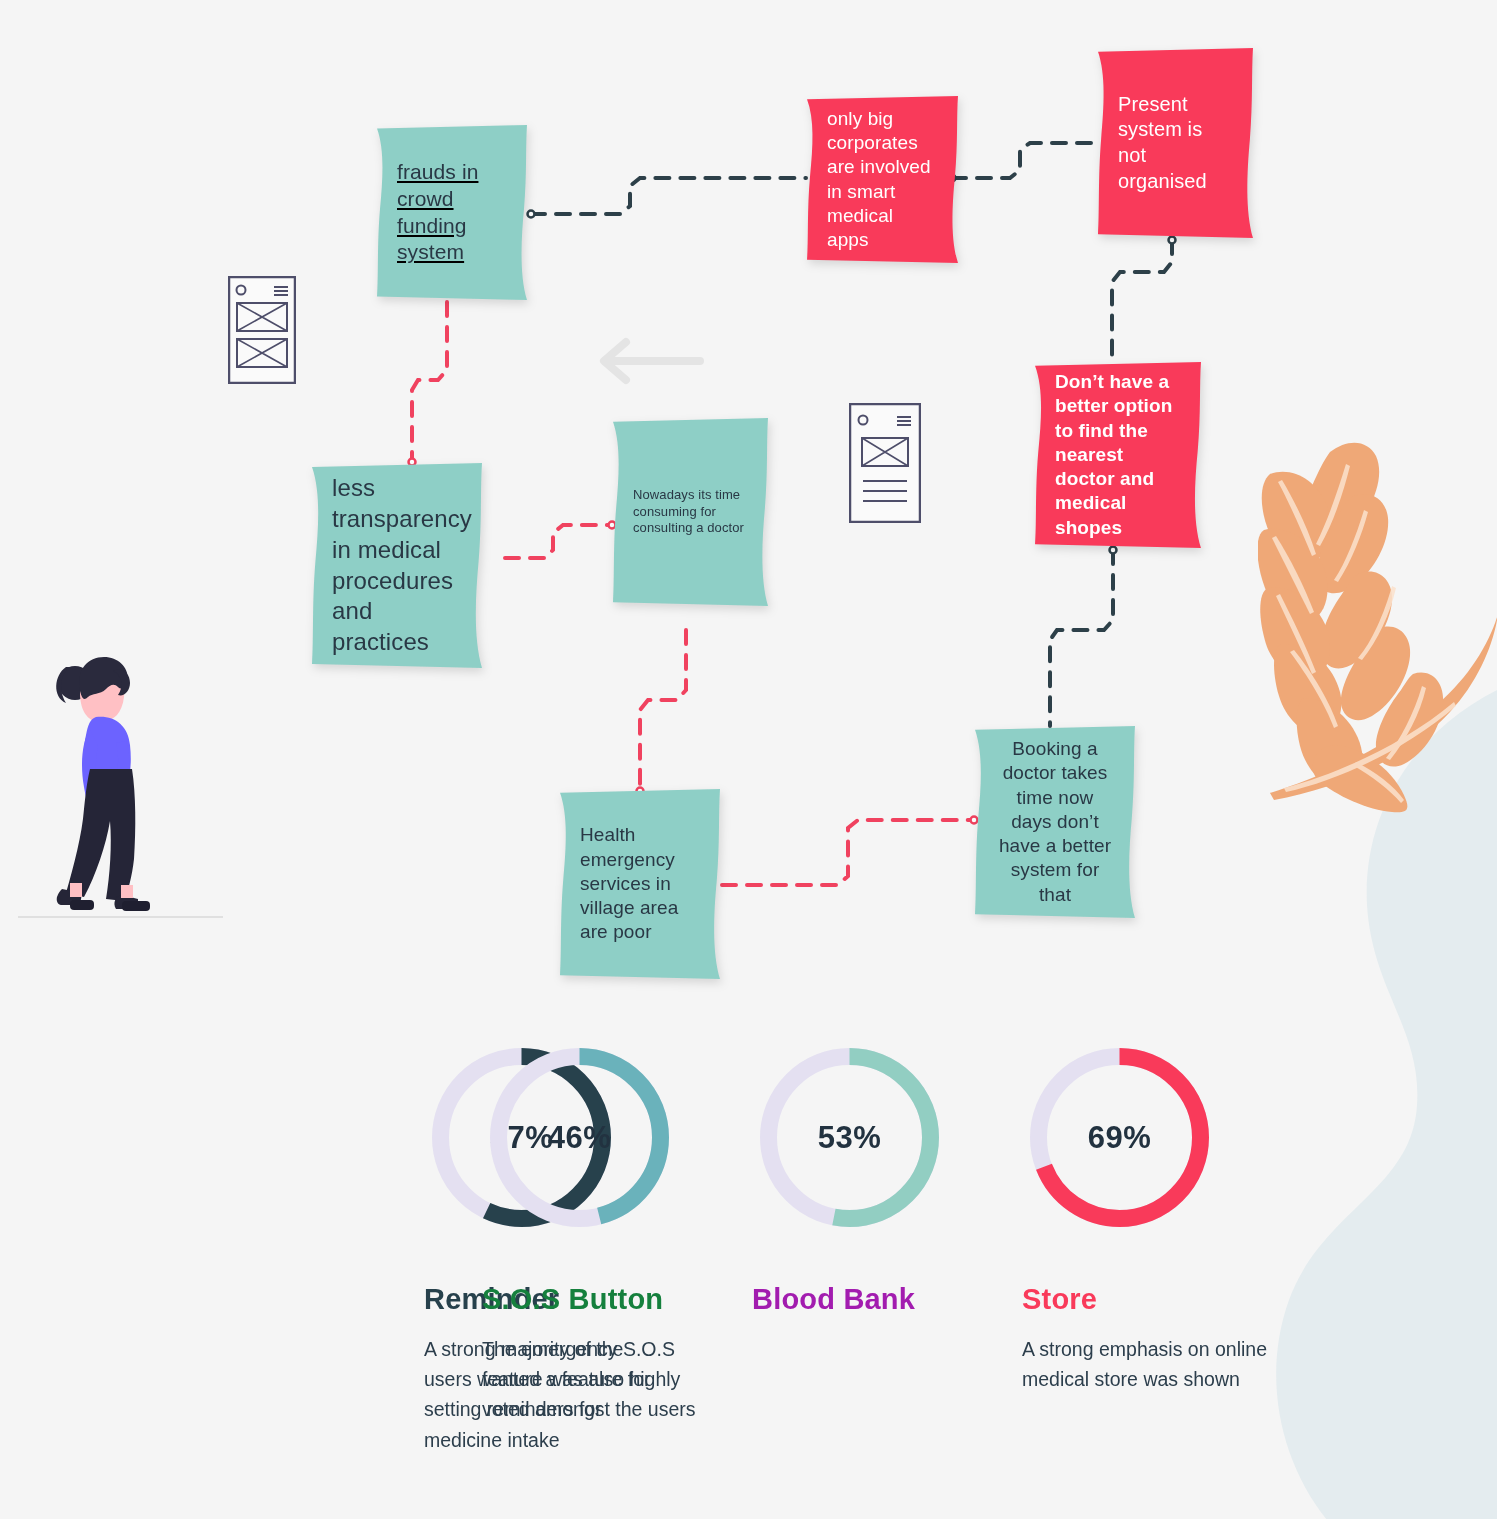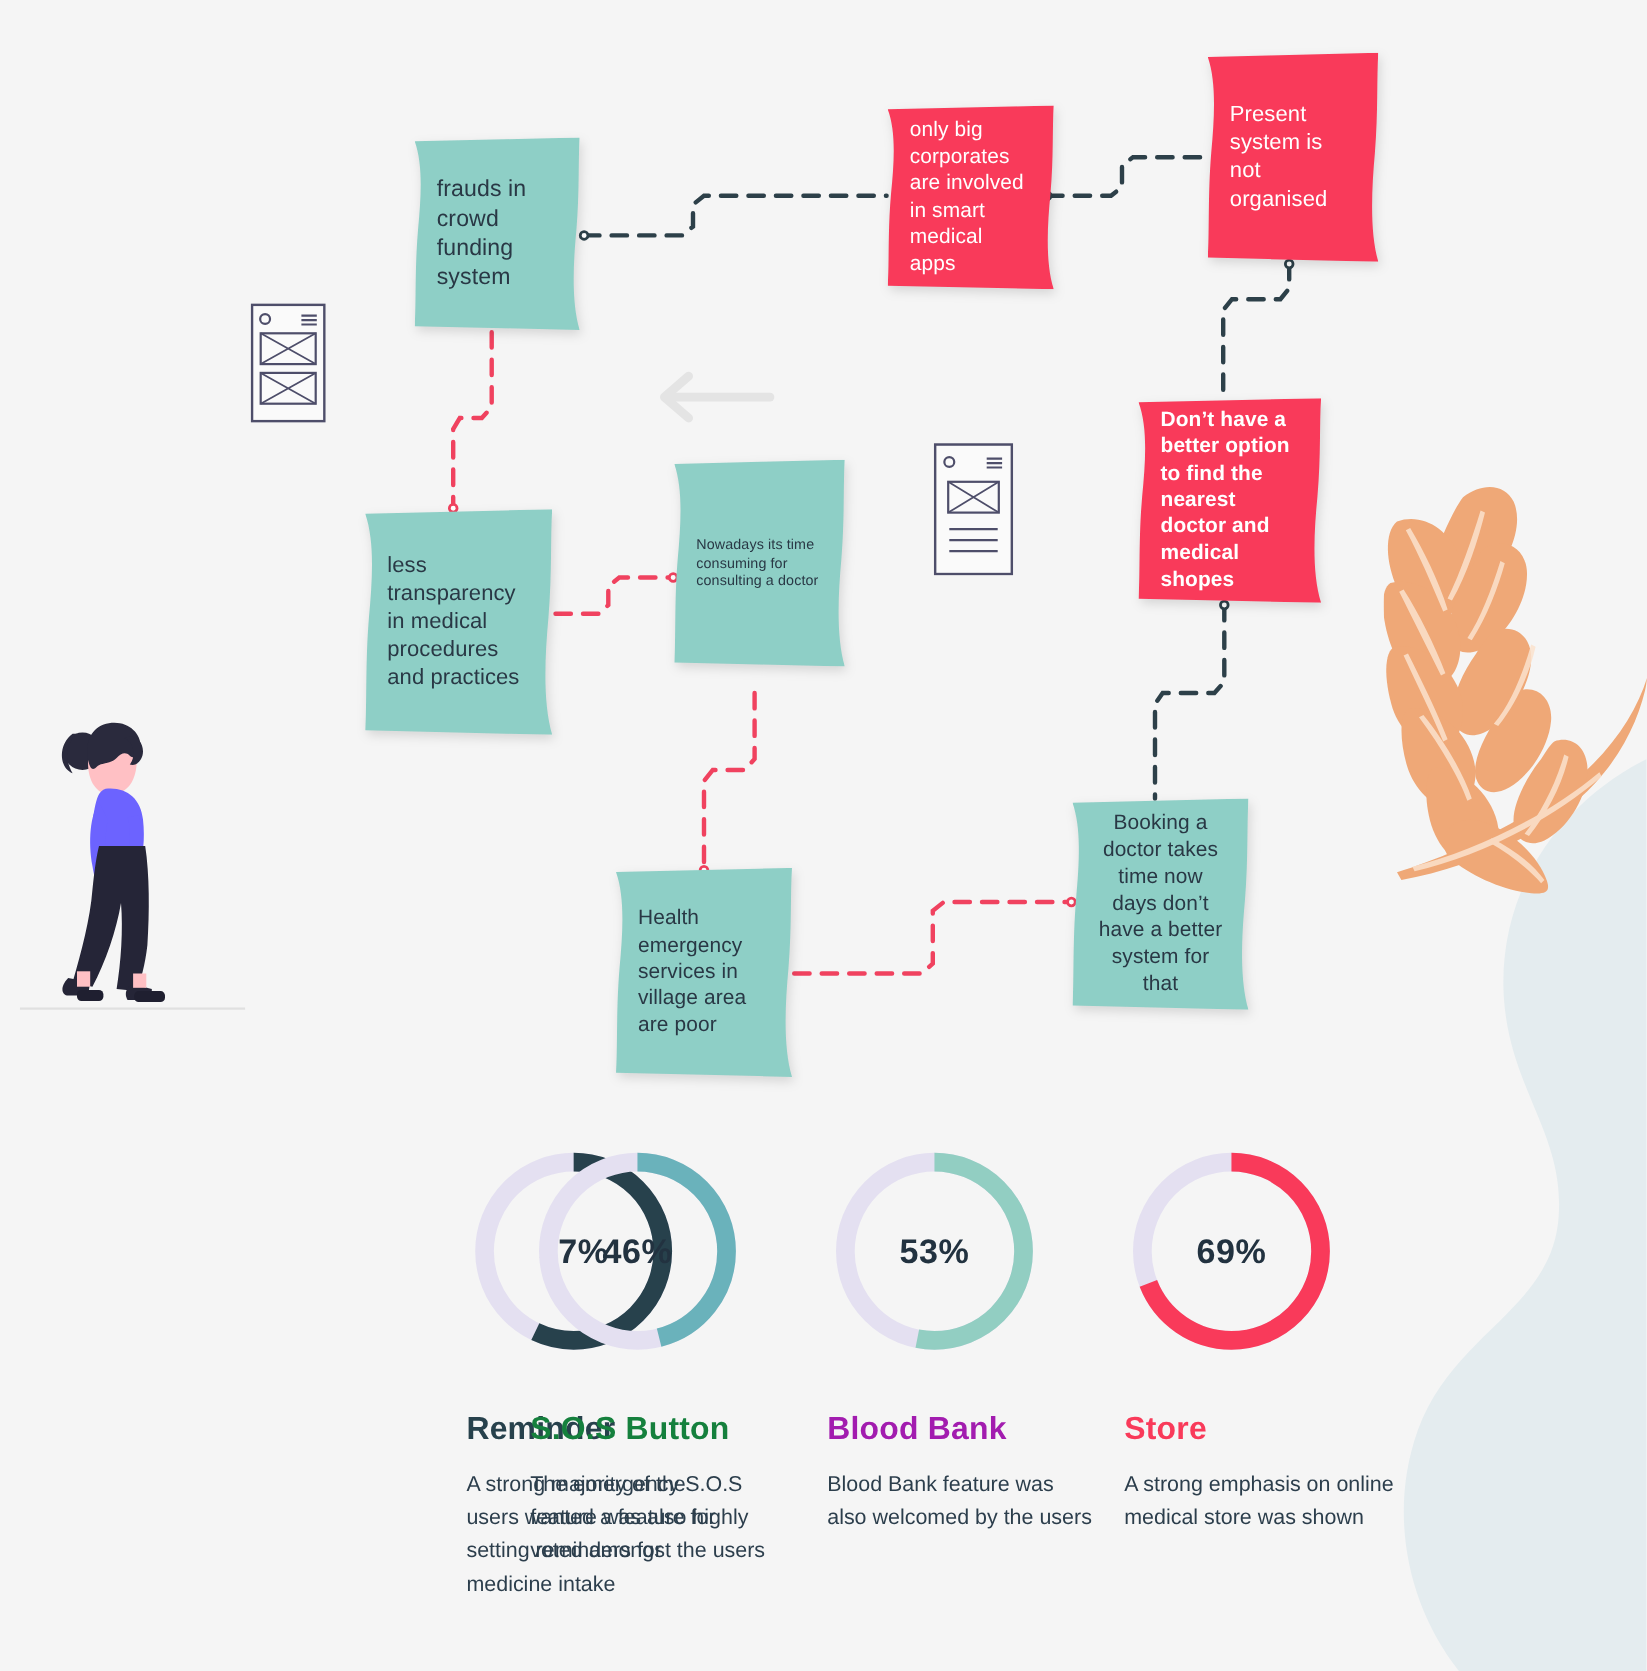--- a/index.html
+++ b/index.html
@@ -195,39 +195,39 @@
     </g>
     <g fill="#ffffff" stroke="#f0425f" stroke-width="2.5">
       <circle cx="412" cy="462" r="3.5"></circle>
       <circle cx="612" cy="525" r="3.5"></circle>
       <circle cx="640" cy="791" r="3.5"></circle>
       <circle cx="974" cy="820" r="3.5"></circle>
     </g>
   </svg>
 
   <div id="notes-layer">
-      <div class="note teal" style="left: 377px; top: 125px; width: 150px; height: 175px; font-size: 21px;">
+      <div class="note teal" style="left: 377px; top: 125px; width: 150px; height: 175px; font-size: 21px; text-decoration: underline;">
         <svg class="note-bg" viewBox="0 0 100 100" preserveAspectRatio="none">
           <path d="M0 2 C5 14 4 30 2 48 C0 68 1 86 0 98 L100 100 C95 86 96 66 98 48 C100 28 99 12 100 0 Z" fill="#8ecfc6"></path>
         </svg>
         <div class="note-text" style="text-align: left;">frauds in crowd funding system</div>
       </div>
       <div class="note red" style="left: 807px; top: 96px; width: 151px; height: 167px; font-size: 19px;">
         <svg class="note-bg" viewBox="0 0 100 100" preserveAspectRatio="none">
           <path d="M0 2 C5 14 4 30 2 48 C0 68 1 86 0 98 L100 100 C95 86 96 66 98 48 C100 28 99 12 100 0 Z" fill="#f93a5a"></path>
         </svg>
         <div class="note-text" style="text-align: left;">only big corporates are involved in smart medical apps</div>
       </div>
       <div class="note red" style="left: 1098px; top: 48px; width: 155px; height: 190px; font-size: 20px; justify-content: flex-end;">
         <svg class="note-bg" viewBox="0 0 100 100" preserveAspectRatio="none">
           <path d="M0 2 C5 14 4 30 2 48 C0 68 1 86 0 98 L100 100 C95 86 96 66 98 48 C100 28 99 12 100 0 Z" fill="#f93a5a"></path>
         </svg>
         <div class="note-text" style="text-align: left;">Present system is not organised</div>
       </div>
-      <div class="note teal" style="left: 332px; top: 463px; width: 170px; height: 205px; font-size: 20px;">
+      <div class="note teal" style="left: 312px; top: 463px; width: 170px; height: 205px; font-size: 24px;">
         <svg class="note-bg" viewBox="0 0 100 100" preserveAspectRatio="none">
           <path d="M0 2 C5 14 4 30 2 48 C0 68 1 86 0 98 L100 100 C95 86 96 66 98 48 C100 28 99 12 100 0 Z" fill="#8ecfc6"></path>
         </svg>
         <div class="note-text" style="text-align: left;">less transparency in medical procedures and practices</div>
       </div>
       <div class="note teal" style="left: 613px; top: 418px; width: 155px; height: 188px; font-size: 13px; justify-content: flex-end;">
         <svg class="note-bg" viewBox="0 0 100 100" preserveAspectRatio="none">
           <path d="M0 2 C5 14 4 30 2 48 C0 68 1 86 0 98 L100 100 C95 86 96 66 98 48 C100 28 99 12 100 0 Z" fill="#8ecfc6"></path>
         </svg>
         <div class="note-text" style="text-align: left;">Nowadays its time consuming for consulting a doctor</div>
@@ -313,21 +313,20 @@
       </div>
       <div class="stat">
         <div class="donut-wrap">
           <svg width="195" height="195" viewBox="0 0 195 195">
             <circle cx="97.5" cy="97.5" r="81" fill="none" stroke="#e4e0f1" stroke-width="17"></circle>
             <circle cx="97.5" cy="97.5" r="81" fill="none" stroke="#92cec2" stroke-width="17" stroke-dasharray="269.73714523721964 239.20086464432683"></circle>
           </svg>
           <div class="donut-value">53%</div>
         </div>
         <div class="stat-title" style="color:#a21caf">Blood Bank</div>
-        <div class="stat-desc">Blood Bank feature was also welcomed by the users</div>
       </div>
       <div class="stat">
         <div class="donut-wrap">
           <svg width="195" height="195" viewBox="0 0 195 195">
             <circle cx="97.5" cy="97.5" r="81" fill="none" stroke="#e4e0f1" stroke-width="17"></circle>
             <circle cx="97.5" cy="97.5" r="81" fill="none" stroke="#f93a5a" stroke-width="17" stroke-dasharray="351.167226818267 157.77078306327945"></circle>
           </svg>
           <div class="donut-value">69%</div>
         </div>
         <div class="stat-title" style="color:#f93a5a">Store</div>

